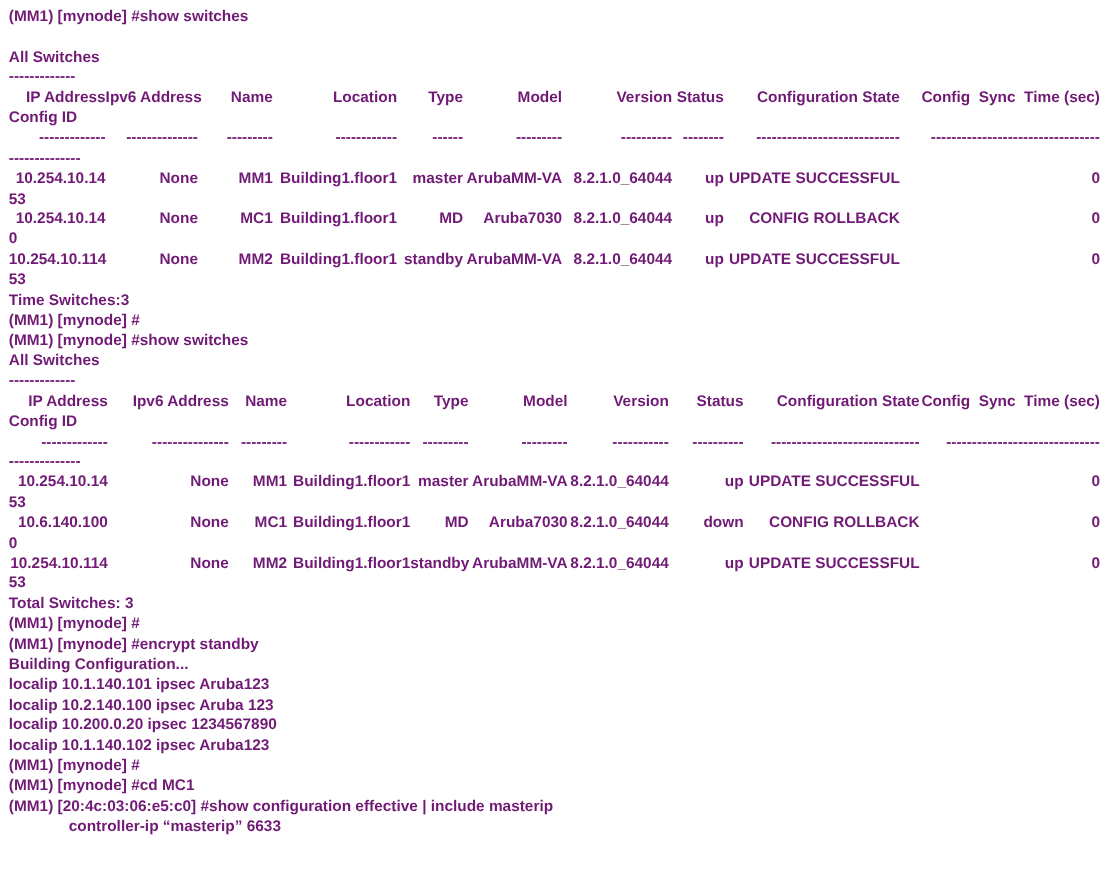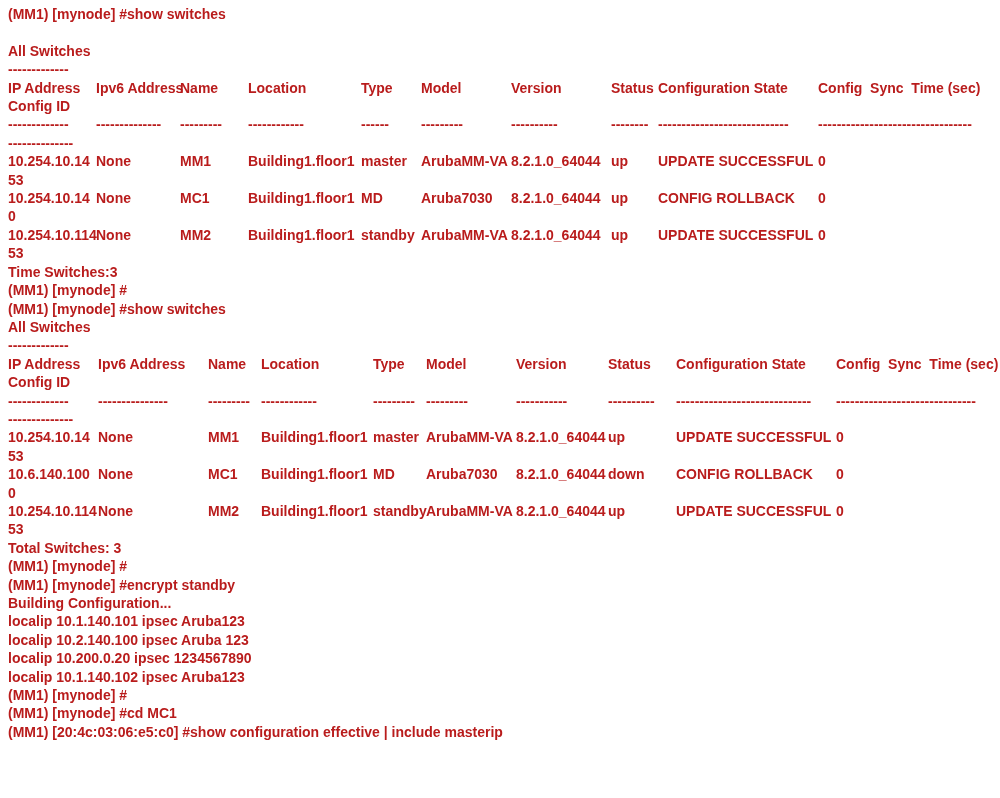--- a/index.html
+++ b/index.html
@@ -12,29 +12,30 @@
   }
   .terminal {
     box-sizing: border-box;
     width: 1000px;
     height: 798px;
     padding: 5px 0 0 8px;
     font-family: "Liberation Sans", sans-serif;
     font-weight: 700;
     font-size: 14px;
     line-height: 18.4px;
-    color: #b91c1c;
+    color: #701a75;
   }
   .line {
     white-space: pre;
     min-height: 18.4px;
   }
   .trow {
     display: grid;
     min-height: 18.4px;
+    text-align: right;
   }
   .t1 { grid-template-columns: 88px 84px 68px 113px 60px 90px 100px 47px 160px 1fr; }
   .t2 { grid-template-columns: 90px 110px 53px 112px 53px 90px 92px 68px 160px 1fr; }
   .cell {
     white-space: pre;
   }
 </style>
 </head>
 <body>
 
@@ -195,14 +196,15 @@
   <div class="line">(MM1) [mynode] #</div>
   <div class="line">(MM1) [mynode] #encrypt standby</div>
   <div class="line">Building Configuration...</div>
   <div class="line">localip 10.1.140.101 ipsec Aruba123</div>
   <div class="line">localip 10.2.140.100 ipsec Aruba 123</div>
   <div class="line">localip 10.200.0.20 ipsec 1234567890</div>
   <div class="line">localip 10.1.140.102 ipsec Aruba123</div>
   <div class="line">(MM1) [mynode] #</div>
   <div class="line">(MM1) [mynode] #cd MC1</div>
   <div class="line">(MM1) [20:4c:03:06:e5:c0] #show configuration effective | include masterip</div>
+  <div class="line">              controller-ip “masterip” 6633</div>
 
 </div>
 
 </body></html>

